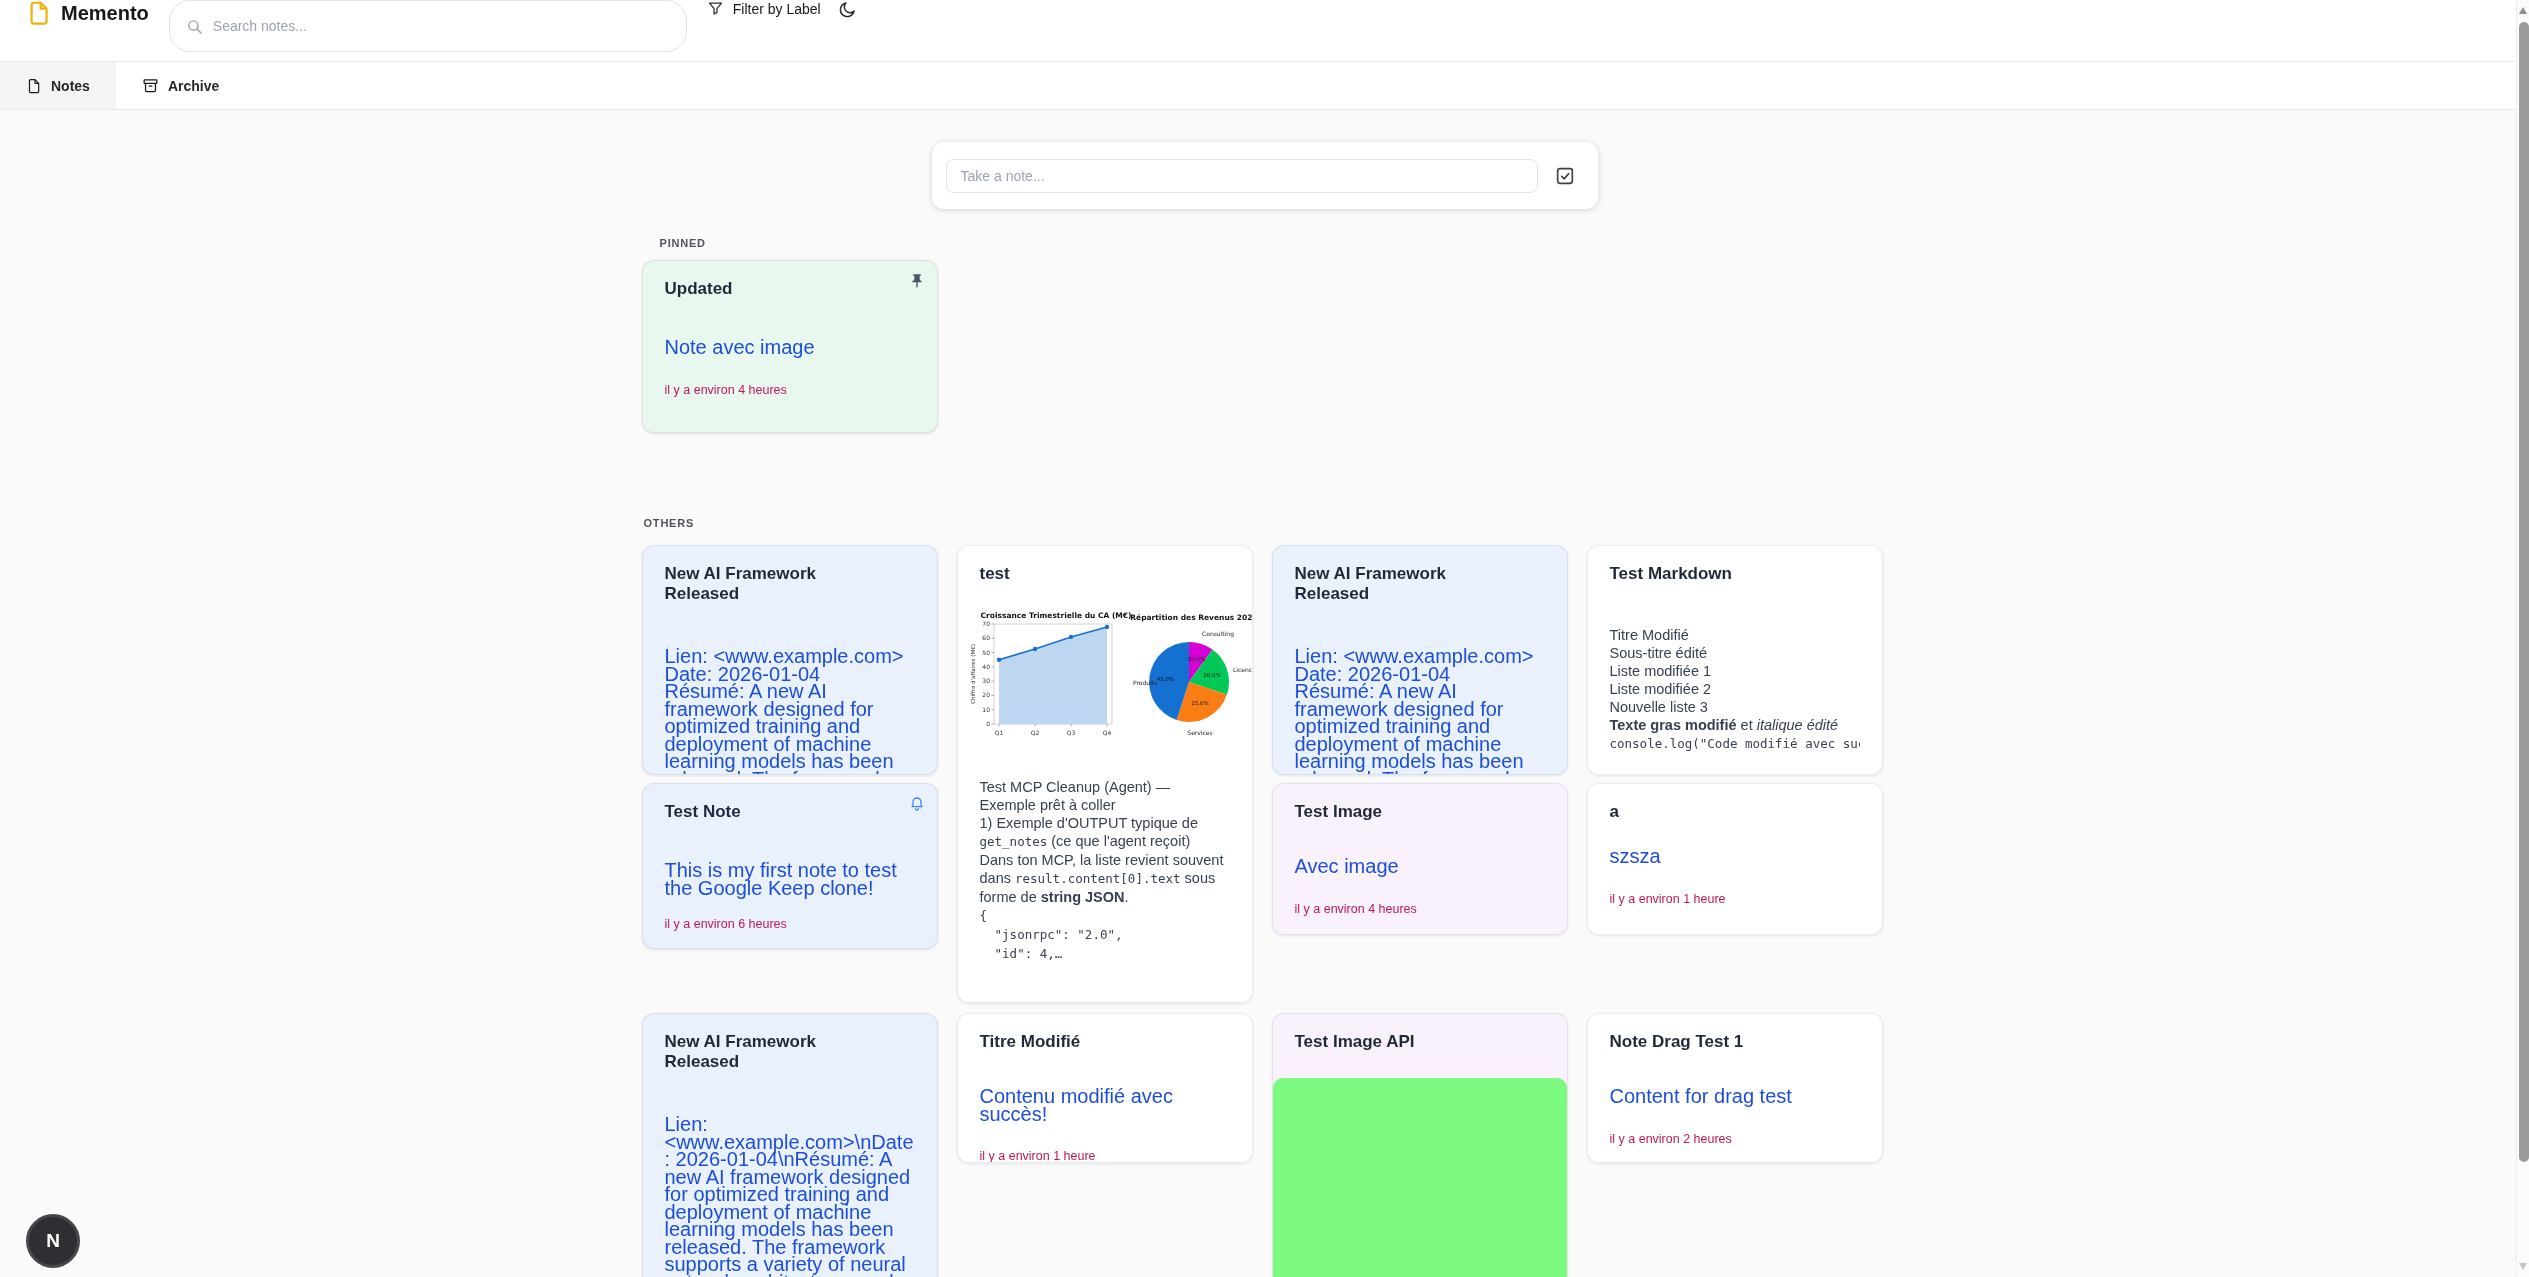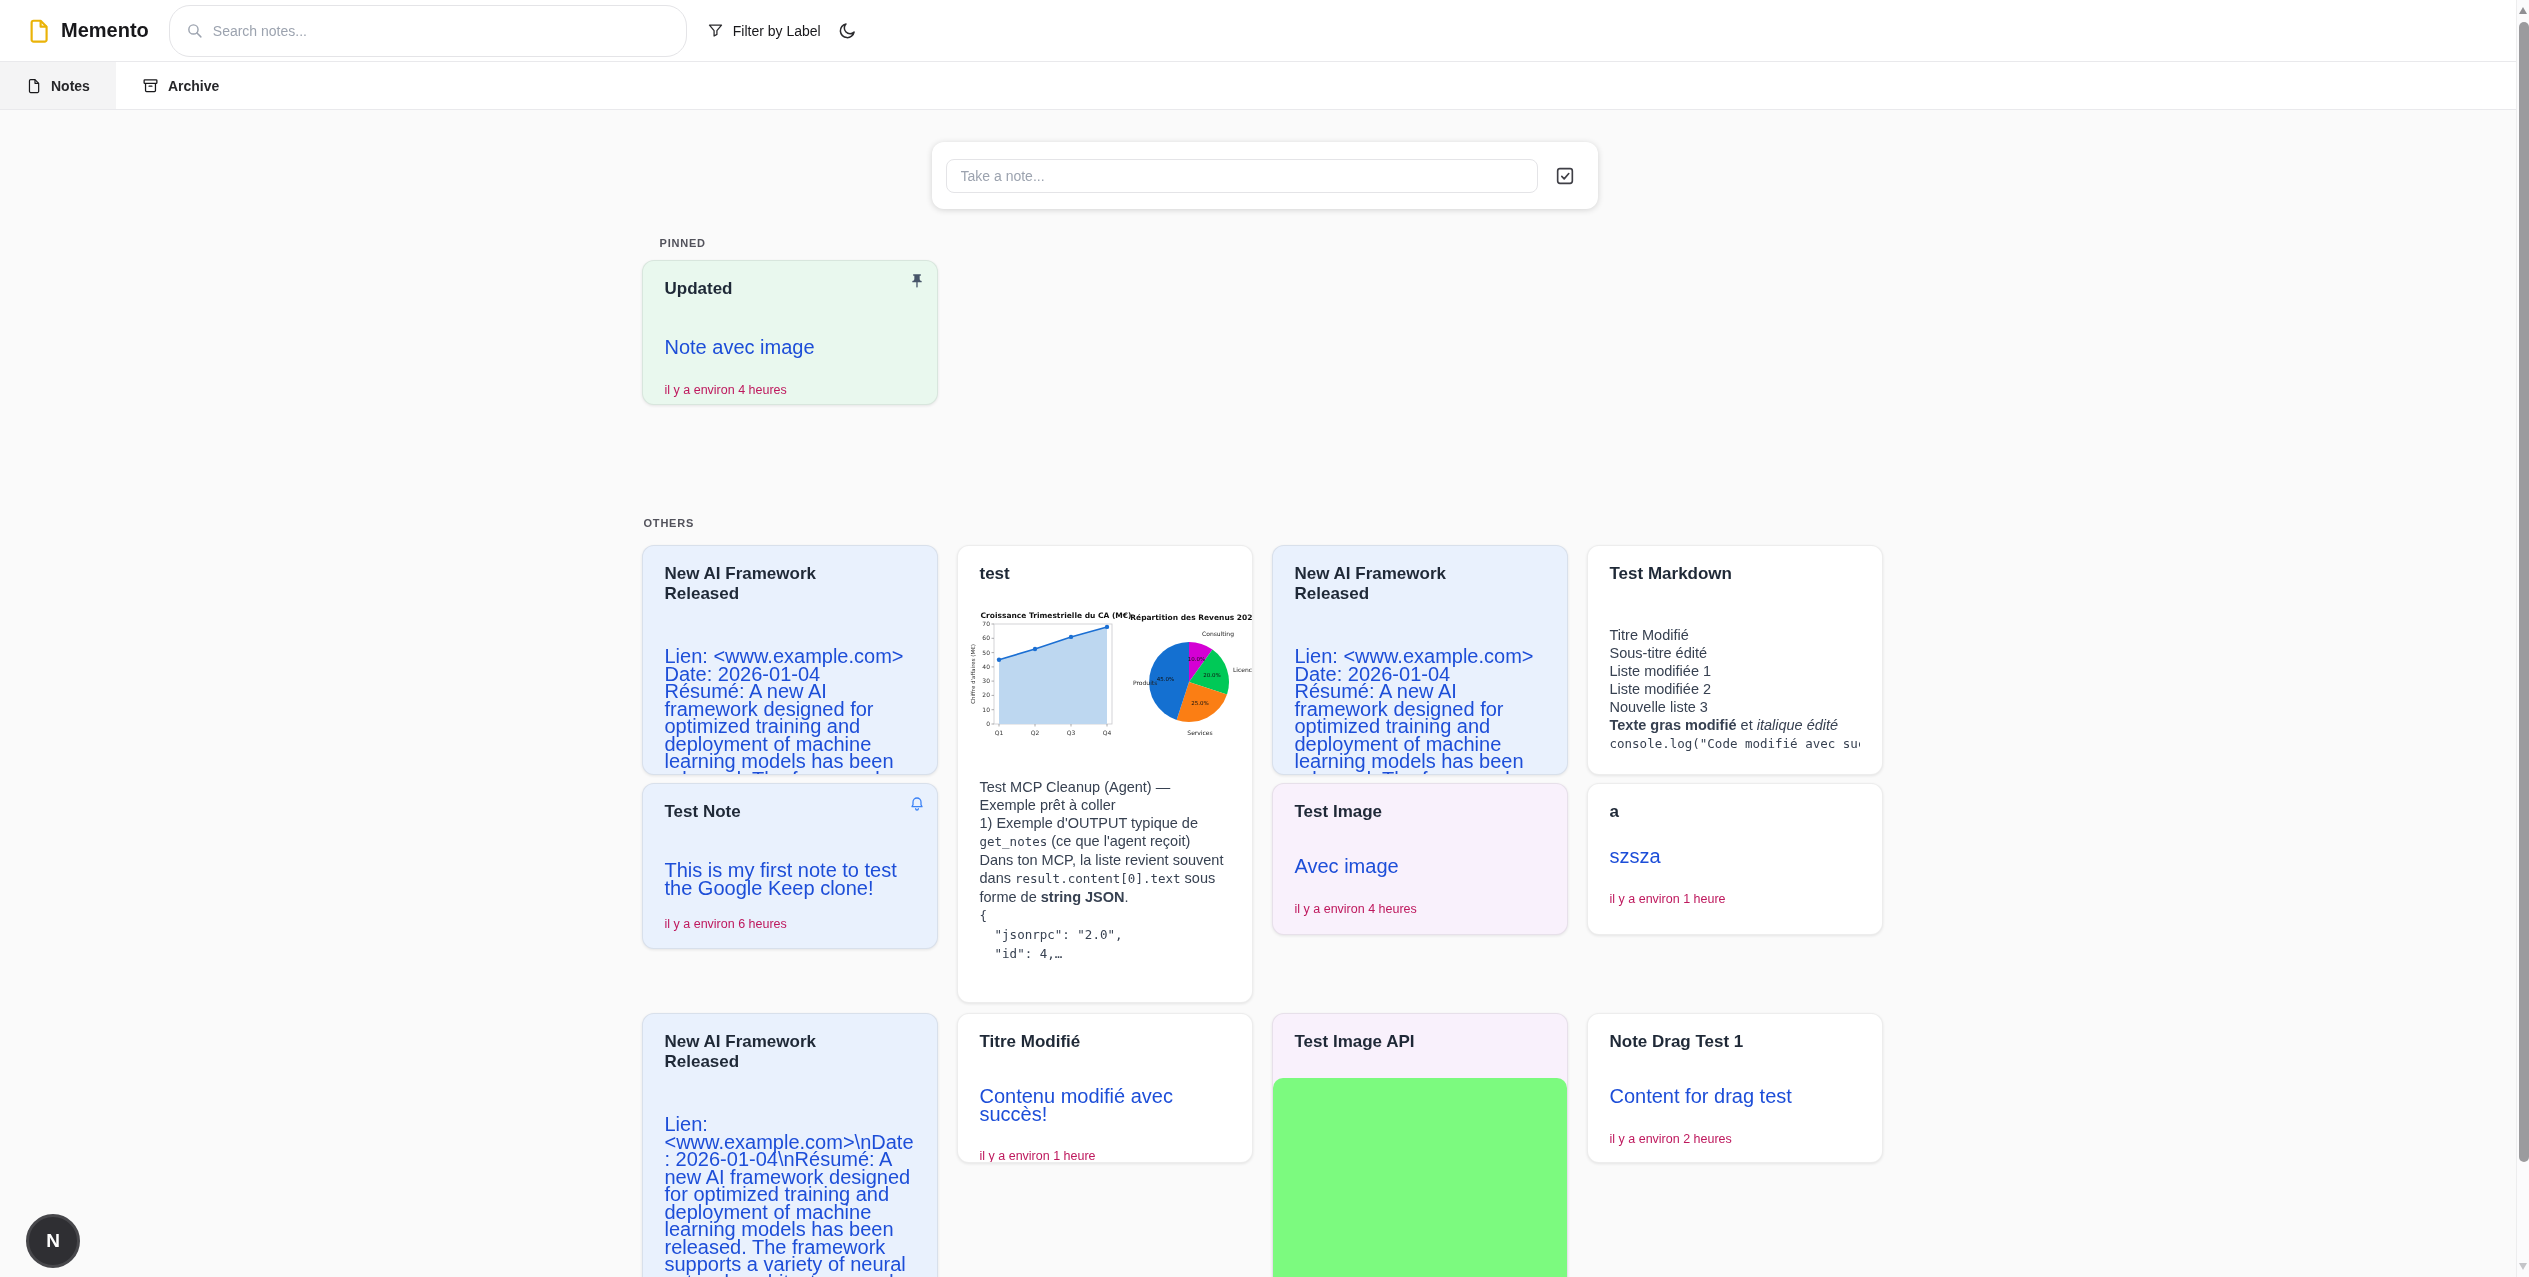--- a/index.html
+++ b/index.html
@@ -1,21 +1,21 @@
 <!DOCTYPE html>
 <html><head>
 <meta charset="utf-8">
 <style>
   * { margin:0; padding:0; box-sizing:border-box; }
   html,body { width:2529px; height:1277px; }
   body { font-family:"Liberation Sans","DejaVu Sans",sans-serif; background:#fafafa; color:#18181b; }
   #app { position:relative; width:2529px; height:1277px; overflow:hidden; background:#fafafa; }
 
   
-  .header { height:62px; background:#fff; border-bottom:1px solid #e9e9ec; display:flex; align-items:center; padding-left:26px; }
+  .header { height:62px; background:#fff; border-bottom:1px solid #e9e9ec; display:flex; align-items:flex-start; padding-left:26px; }
   .logo-wrap { display:flex; align-items:center; gap:9px; }
   .app-title { font-size:20px; font-weight:700; color:#18181b; }
   .search-box { margin-left:20px; width:518px; height:52px; border:1px solid #e4e4e7; border-radius:21px; background:#fff; display:flex; align-items:center; padding:0 16px; gap:10px; }
   .search-box input { border:none; outline:none; flex:1; font-size:14px; font-family:inherit; color:#18181b; background:transparent; }
   .search-box input::placeholder { color:#9ca3af; }
   .filter-btn { margin-left:20px; display:flex; align-items:center; gap:9px; font-size:14px; font-weight:500; color:#18181b; cursor:pointer; background:none; border:none; font-family:inherit; }
   .theme-btn { margin-left:16px; background:none; border:none; cursor:pointer; display:flex; align-items:center; }
 
   
   .tabs { height:48px; background:#fff; border-bottom:1px solid #e9e9ec; display:flex; align-items:stretch; }
@@ -132,21 +132,21 @@
       <button class="composer-check">
         <svg width="22" height="22" viewBox="0 0 24 24">
             <rect x="4" y="4" width="16" height="16" rx="2.5" fill="none" stroke="#3f3f46" stroke-width="1.8"></rect>
             <path d="M8.5 12.5l2.6 2.6 5-5.8" fill="none" stroke="#3f3f46" stroke-width="1.8" stroke-linecap="round" stroke-linejoin="round"></path>
           </svg>
       </button>
     </div>
 
     <div class="section-label lbl-pinned">PINNED</div>
     <div class="board board-pinned">
-      <div class="note note-green" style="left:0;top:0;height:145px;">
+      <div class="note note-green" style="left:0;top:0;height:173px;">
         <div class="note-title">Updated</div>
         <span class="corner-ic">
           <svg width="16" height="16" viewBox="0 0 24 24">
               <path d="M16 9V4h1a1 1 0 0 0 0-2H7a1 1 0 0 0 0 2h1v5c0 1.66-1.34 3-3 3v2h5.97v7l1 1 1-1v-7H19v-2c-1.66 0-3-1.34-3-3z" fill="#475569"></path>
             </svg>
         </span>
         <div class="note-body">Note avec image</div>
         <div class="note-ts">il y a environ 4 heures</div>
       </div>
     </div>

